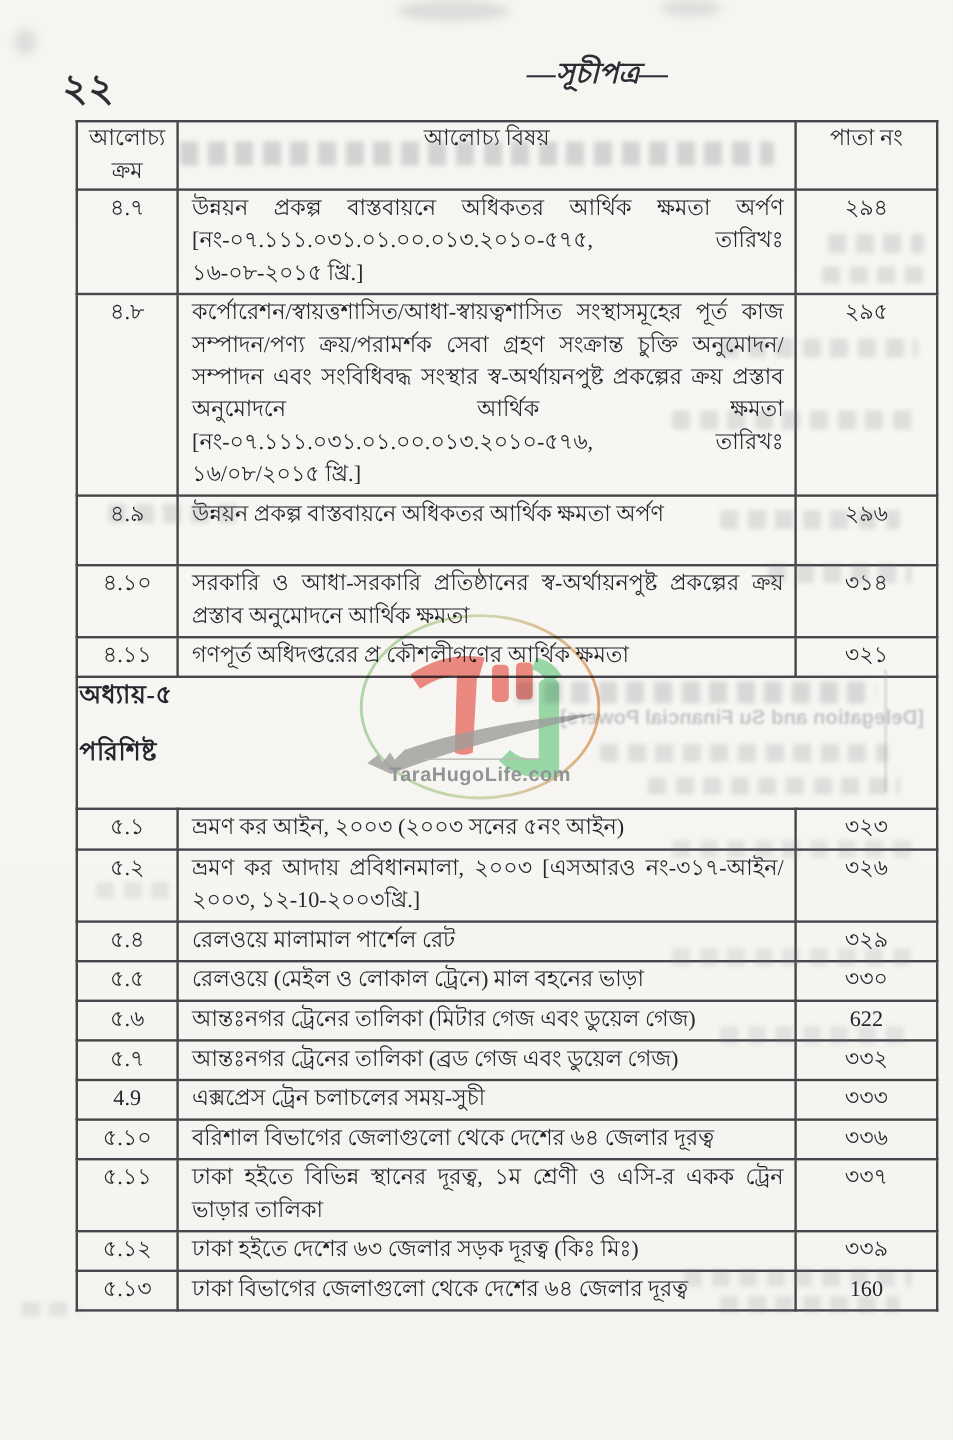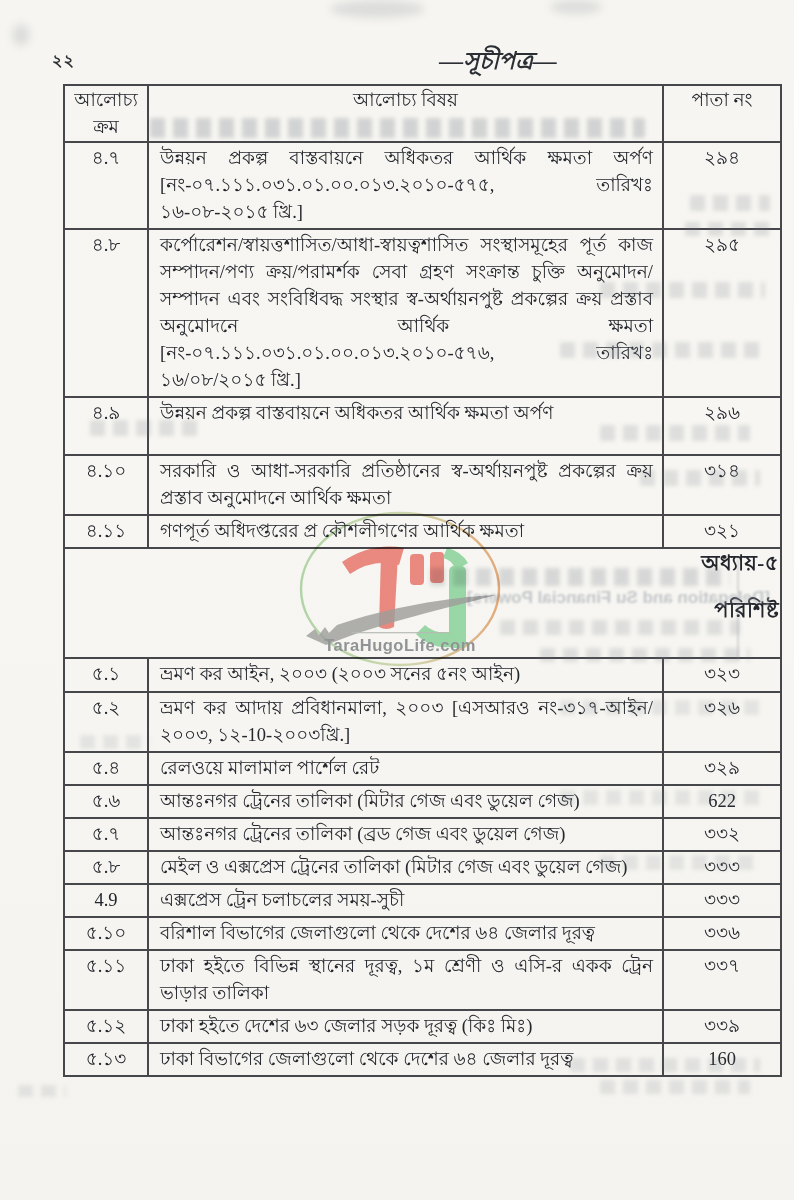--- a/index.html
+++ b/index.html
@@ -10,47 +10,47 @@
     position:relative;overflow:hidden;
   }
   .page{
     position:absolute;inset:0;
     background:linear-gradient(180deg,#f6f5f1 0%,#f7f6f2 40%,#f4f3ef 100%);
     color:#26292f;
   }
   
   .page-number{
     position:absolute;left:52px;top:48px;
-    font-size:16px;font-weight:bold;letter-spacing:1px;color:#2b2e34;
+    font-size:32px;font-weight:bold;letter-spacing:1px;color:#2b2e34;
   }
   .page-title{
     position:absolute;left:408px;top:42px;width:180px;text-align:center;
     font-size:24px;font-weight:bold;font-style:italic;color:#2b2e34;
   }
   
   table.toc{
-    position:absolute;left:63px;top:84px;width:717px;
+    position:absolute;left:63px;top:100px;width:717px;
     border-collapse:collapse;table-layout:fixed;
     border:2.5px solid #404147;
     font-size:18.5px;line-height:27px;color:#23262c;
   }
   table.toc td,table.toc th{
     border:2px solid #46474b;
     vertical-align:top;
     overflow-wrap:break-word;
     background:transparent;
   }
   th.h-serial,th.h-subject,th.h-page{
     font-weight:normal;text-align:center;padding:1px 2px 0 2px;
   }
   td.c-serial{width:84px;text-align:center;padding:2px 2px 0 2px;}
   td.c-subject{width:515px;text-align:justify;padding:2px 9px 2px 11px;}
   td.c-page{width:118px;text-align:center;padding:2px 2px 0 2px;font-family:Liberation Serif, serif;}
   
-  td.chapter-cell{text-align:right;}
+  td.chapter-cell{text-align:left;}
   .ch-line1{font-size:21px;font-weight:bold;letter-spacing:.5px;}
   .ch-line2{font-size:21px;font-weight:bold;margin-top:20px;letter-spacing:.5px;}
   
   .watermark{
     position:absolute;left:298px;top:508px;width:204px;height:166px;
     mix-blend-mode:multiply;opacity:.92;z-index:5;pointer-events:none;
   }
   
   .bl{
     position:absolute;z-index:1;border-radius:2px;
@@ -164,33 +164,33 @@
         <td class="c-serial">৫.২</td>
         <td class="c-subject">ভ্রমণ কর আদায় প্রবিধানমালা, ২০০৩ [এসআরও নং-৩১৭-আইন/২০০৩, ১২-10-২০০৩খ্রি.]</td>
         <td class="c-page">৩২৬</td>
       </tr>
       <tr style="height:31px">
         <td class="c-serial">৫.৪</td>
         <td class="c-subject">রেলওয়ে মালামাল পার্শেল রেট</td>
         <td class="c-page">৩২৯</td>
       </tr>
       <tr style="height:30px">
+        <td class="c-serial">৫.৫</td>
+        <td class="c-subject">রেলওয়ে (মেইল ও লোকাল ট্রেনে) মাল বহনের ভাড়া</td>
+        <td class="c-page">৩৩০</td>
+      </tr>
+      <tr style="height:30px">
         <td class="c-serial">৫.৬</td>
         <td class="c-subject">আন্তঃনগর ট্রেনের তালিকা (মিটার গেজ এবং ডুয়েল গেজ)</td>
         <td class="c-page">622</td>
       </tr>
       <tr style="height:30px">
         <td class="c-serial">৫.৭</td>
         <td class="c-subject">আন্তঃনগর ট্রেনের তালিকা (ব্রড গেজ এবং ডুয়েল গেজ)</td>
         <td class="c-page">৩৩২</td>
-      </tr>
-      <tr style="height:30px">
-        <td class="c-serial">৫.৮</td>
-        <td class="c-subject">মেইল ও এক্সপ্রেস ট্রেনের তালিকা (মিটার গেজ এবং ডুয়েল গেজ)</td>
-        <td class="c-page">৩৩৩</td>
       </tr>
       <tr style="height:29px">
         <td class="c-serial">4.9</td>
         <td class="c-subject">এক্সপ্রেস ট্রেন চলাচলের সময়-সুচী</td>
         <td class="c-page">৩৩৩</td>
       </tr>
       <tr style="height:28px">
         <td class="c-serial">৫.১০</td>
         <td class="c-subject">বরিশাল বিভাগের জেলাগুলো থেকে দেশের ৬৪ জেলার দূরত্ব</td>
         <td class="c-page">৩৩৬</td>

